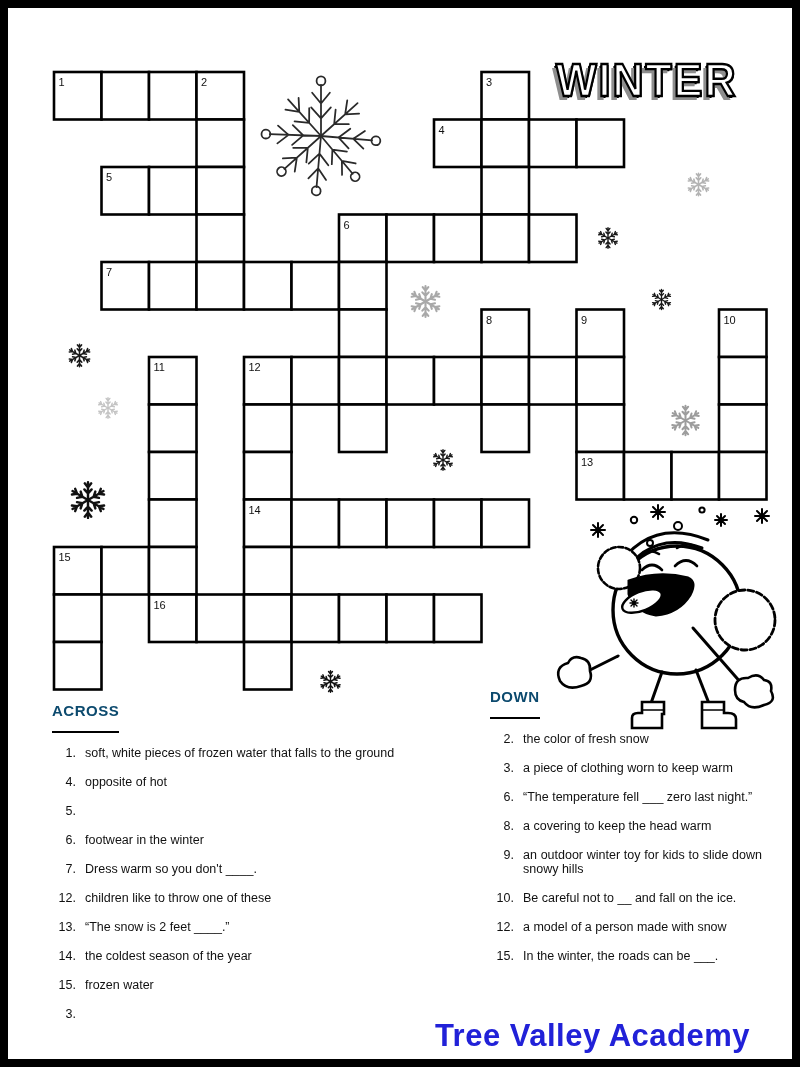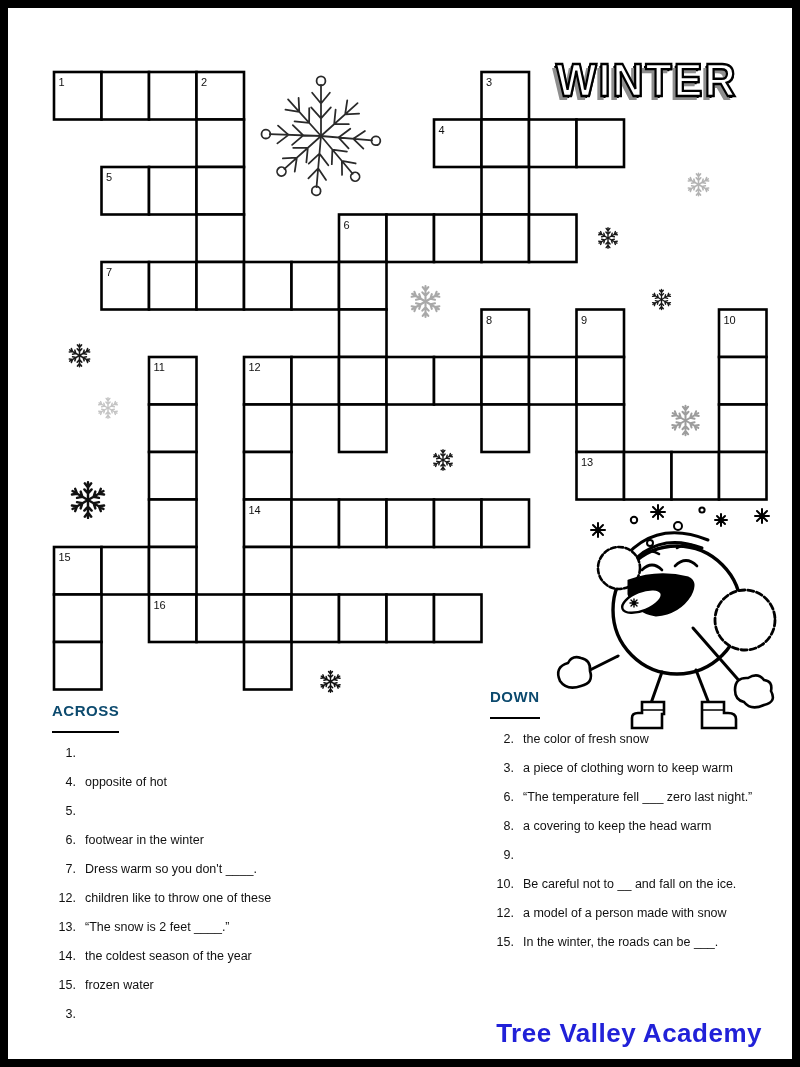--- a/index.html
+++ b/index.html
@@ -31,22 +31,22 @@
   .clue-header{
     display:inline-block;font-size:15px;font-weight:bold;letter-spacing:.5px;
     border-bottom:2px solid #000;padding-bottom:12px;margin-bottom:13px;color:#0c4a6e;
   }
   ol.clue-list{list-style:none;margin:0;padding:0;}
   ol.clue-list li{display:flex;margin-bottom:15px;font-size:12.5px;line-height:14px;color:#111;}
   ol.clue-list .num{width:24px;text-align:right;flex:0 0 24px;margin-right:9px;}
   ol.clue-list .clue-text{white-space:pre-line;}
   ol.clue-list li.justify .clue-text{text-align:justify;white-space:normal;width:239px;}
   .footer{
-    position:absolute;right:30px;top:1010px;
-    font-size:26px;font-weight:bold;letter-spacing:.5px;
+    position:absolute;right:42px;top:1010px;
+    font-size:31px;font-weight:bold;letter-spacing:.5px;
   }
   .snowman{position:absolute;left:522px;top:490px;}
 </style>
 </head>
 <body>
 
 <div class="page">
 
   <svg width="0" height="0" style="position:absolute" aria-hidden="true">
     <defs>
@@ -265,20 +265,21 @@
       <path d="M172,204 h22 v11 h4 q8,0 8,6 v9 h-34 v-14 h0 Z" fill="#fff" stroke-width="2.6"></path>
       <path d="M112,212 h22 M172,212 h22" stroke-width="1.6"></path>
     </g>
   </svg>
 
   <div class="clues across">
     <div class="clue-header">ACROSS</div>
     <ol class="clue-list" id="across-list">
         <li>
           <span class="num">1.</span>
+          <span class="clue-text">soft, white pieces of frozen water that falls to the ground</span>
         </li>
         <li>
           <span class="num">4.</span>
           <span class="clue-text">opposite of hot</span>
         </li>
         <li>
           <span class="num">5.</span>
         </li>
         <li>
           <span class="num">6.</span>
@@ -324,20 +325,21 @@
         <li>
           <span class="num">6.</span>
           <span class="clue-text">“The temperature fell ___ zero last night.”</span>
         </li>
         <li>
           <span class="num">8.</span>
           <span class="clue-text">a covering to keep the head warm</span>
         </li>
         <li class="justify">
           <span class="num">9.</span>
+          <span class="clue-text">an outdoor winter toy for kids to slide down snowy hills</span>
         </li>
         <li>
           <span class="num">10.</span>
           <span class="clue-text">Be careful not to __ and fall on the ice.</span>
         </li>
         <li>
           <span class="num">12.</span>
           <span class="clue-text">a model of a person made with snow</span>
         </li>
         <li>

